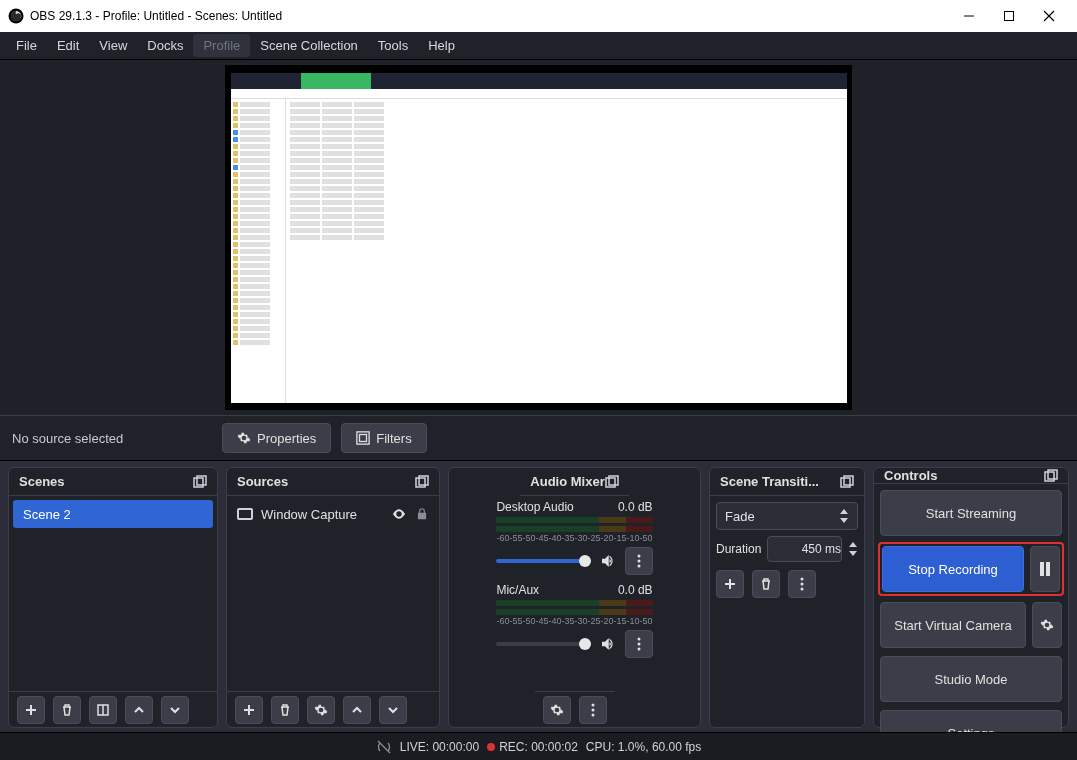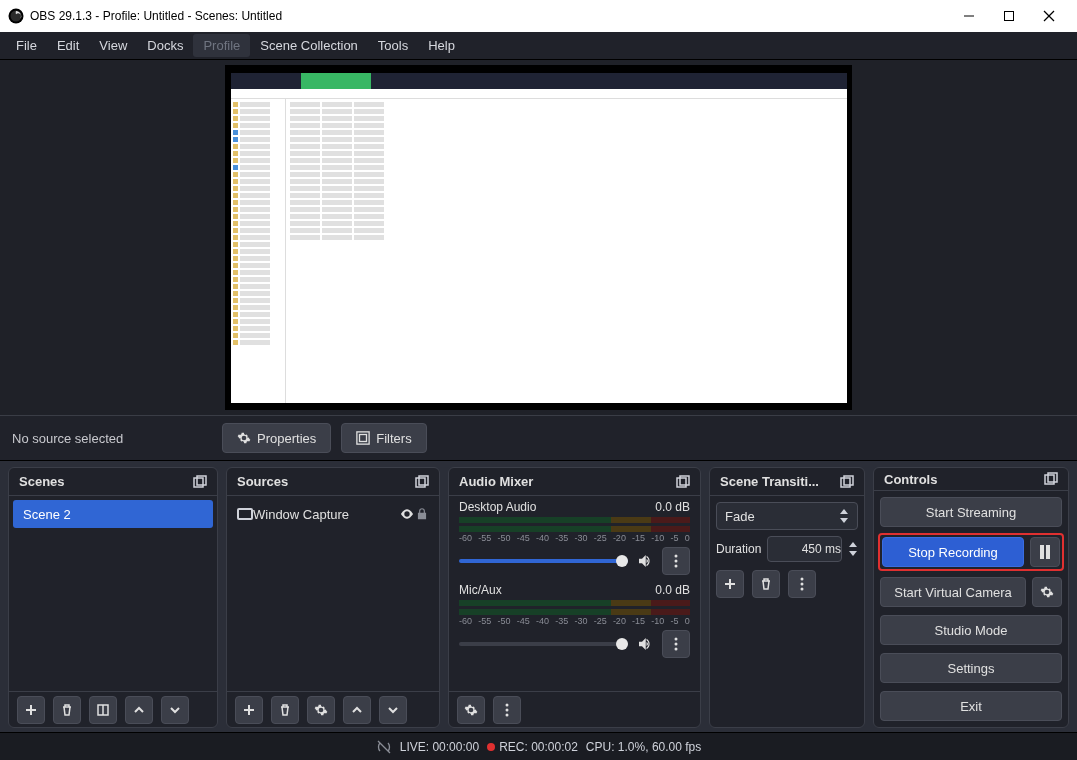--- a/index.html
+++ b/index.html
@@ -30,52 +30,52 @@
 .winmock .tn { width: 30px; height: 5px; background: #999; opacity: .3; }
 
 .subtool { height: 46px; background: #20222a; display: flex; align-items: center; padding: 0 12px; border-top: 1px solid #3a3d46; border-bottom: 1px solid #000; gap: 10px; }
 .subtool .nosrc { color: #c8c9ce; font-size: 13px; flex: 0 0 200px; }
 .subtool .tbtn { background: #3b3e48; border: 1px solid #4a4d58; border-radius: 4px; height: 30px; padding: 0 14px; display: flex; align-items: center; gap: 6px; font-size: 13px; color: #e0e0e0; }
 
 .docks { display: flex; gap: 8px; padding: 6px 8px 4px 8px; flex: 1; min-height: 0; }
 .dock { background: #20222a; border: 1px solid #3b3e48; border-radius: 6px; display: flex; flex-direction: column; min-width: 0; }
 .dock.scenes { width: 210px; }
 .dock.sources { width: 214px; }
-.dock.mixer { flex: 1; }
+.dock.mixer { flex: 1; align-items: center; }
 .dock.trans { width: 156px; }
 .dock.controls { width: 196px; }
 .dock-head { height: 28px; display: flex; align-items: center; justify-content: space-between; padding: 0 10px; font-size: 13px; font-weight: 600; border-bottom: 1px solid #3b3e48; }
 .dock-body { flex: 1; padding: 4px; overflow: hidden; display: flex; flex-direction: column; }
 .dock-foot { height: 36px; display: flex; align-items: center; gap: 8px; padding: 0 8px; border-top: 1px solid #3b3e48; }
 .ibtn { width: 28px; height: 28px; background: #3b3e48; border: 1px solid #4a4d58; border-radius: 4px; display: flex; align-items: center; justify-content: center; }
 
 .scene-item { height: 28px; display: flex; align-items: center; padding: 0 10px; font-size: 13px; border-radius: 3px; }
 .scene-item.active { background: #3066d4; color: #fff; }
 
-.source-row { height: 28px; display: flex; align-items: center; padding: 0 6px; font-size: 13px; }
+.source-row { height: 28px; display: flex; align-items: center; padding: 0 6px; gap: 8px; font-size: 13px; }
 .source-row .label { flex: 1; }
 .source-row .sqicon { width: 16px; height: 12px; border: 2px solid #cfd2da; border-radius: 2px; }
 
 .mix-ch { margin-bottom: 8px; padding: 0 6px; }
 .mix-ch .mrow1 { display: flex; justify-content: space-between; font-size: 12px; }
 .mix-ch .meter { height: 6px; background: #14161c; margin-top: 3px; display: flex; }
 .mix-ch .meter .seg { height: 100%; }
 .mix-ch .ticks { display: flex; justify-content: space-between; font-size: 9px; color: #8a8d96; margin-top: 1px; }
 .mix-ch .slrow { display: flex; align-items: center; gap: 8px; margin-top: 4px; }
 .mix-ch .slider { flex: 1; height: 4px; background: #3b3e48; border-radius: 2px; position: relative; }
 .mix-ch.desktop .slider { background: #3066d4; }
 .mix-ch .slider .knob { position: absolute; right: 0; top: -4px; width: 12px; height: 12px; background: #e8e8e8; border-radius: 6px; }
 
 .trans-sel { height: 28px; margin: 6px; border: 1px solid #4a4d58; border-radius: 4px; background: #2a2d36; display: flex; align-items: center; justify-content: space-between; padding: 0 8px; font-size: 13px; }
 .trans-dur { display: flex; align-items: center; gap: 6px; margin: 0 6px; font-size: 12px; }
 .trans-dur .spin { flex: 1; height: 26px; border: 1px solid #4a4d58; border-radius: 4px; background: #2a2d36; display: flex; align-items: center; justify-content: flex-end; font-size: 12px; }
 .trans-btns { display: flex; gap: 8px; margin: 8px 6px; }
 
 .ctrl-body { padding: 6px; display: flex; flex-direction: column; gap: 8px; }
-.cbtn { height: 30px; background: #3b3e48; border: 1px solid #4a4d58; border-radius: 4px; display: flex; align-items: center; justify-content: center; font-size: 13px; }
+.cbtn { height: 46px; background: #3b3e48; border: 1px solid #4a4d58; border-radius: 4px; display: flex; align-items: center; justify-content: center; font-size: 13px; }
 .ctrl-row { display: flex; gap: 6px; }
 .ctrl-row .cbtn { flex: 1; }
 .ctrl-row .sq { flex: 0 0 30px; }
 .cbtn.primary { background: #2d5fd3; border-color: #3a6de0; color: #fff; }
 .ctrl-row.highlight { border: 2px solid #e03030; border-radius: 4px; padding: 2px; margin: -2px; }
 
 .status { height: 28px; background: #1a1c22; border-top: 1px solid #000; display: flex; align-items: center; justify-content: center; gap: 8px; padding: 0 14px; font-size: 12px; color: #cfd2da; }
 .status .dot-red { width: 8px; height: 8px; background: #e03030; border-radius: 4px; display: inline-block; margin-right: 4px; }
 svg { display: block; }
 .popout-icon { width: 14px; height: 14px; }

